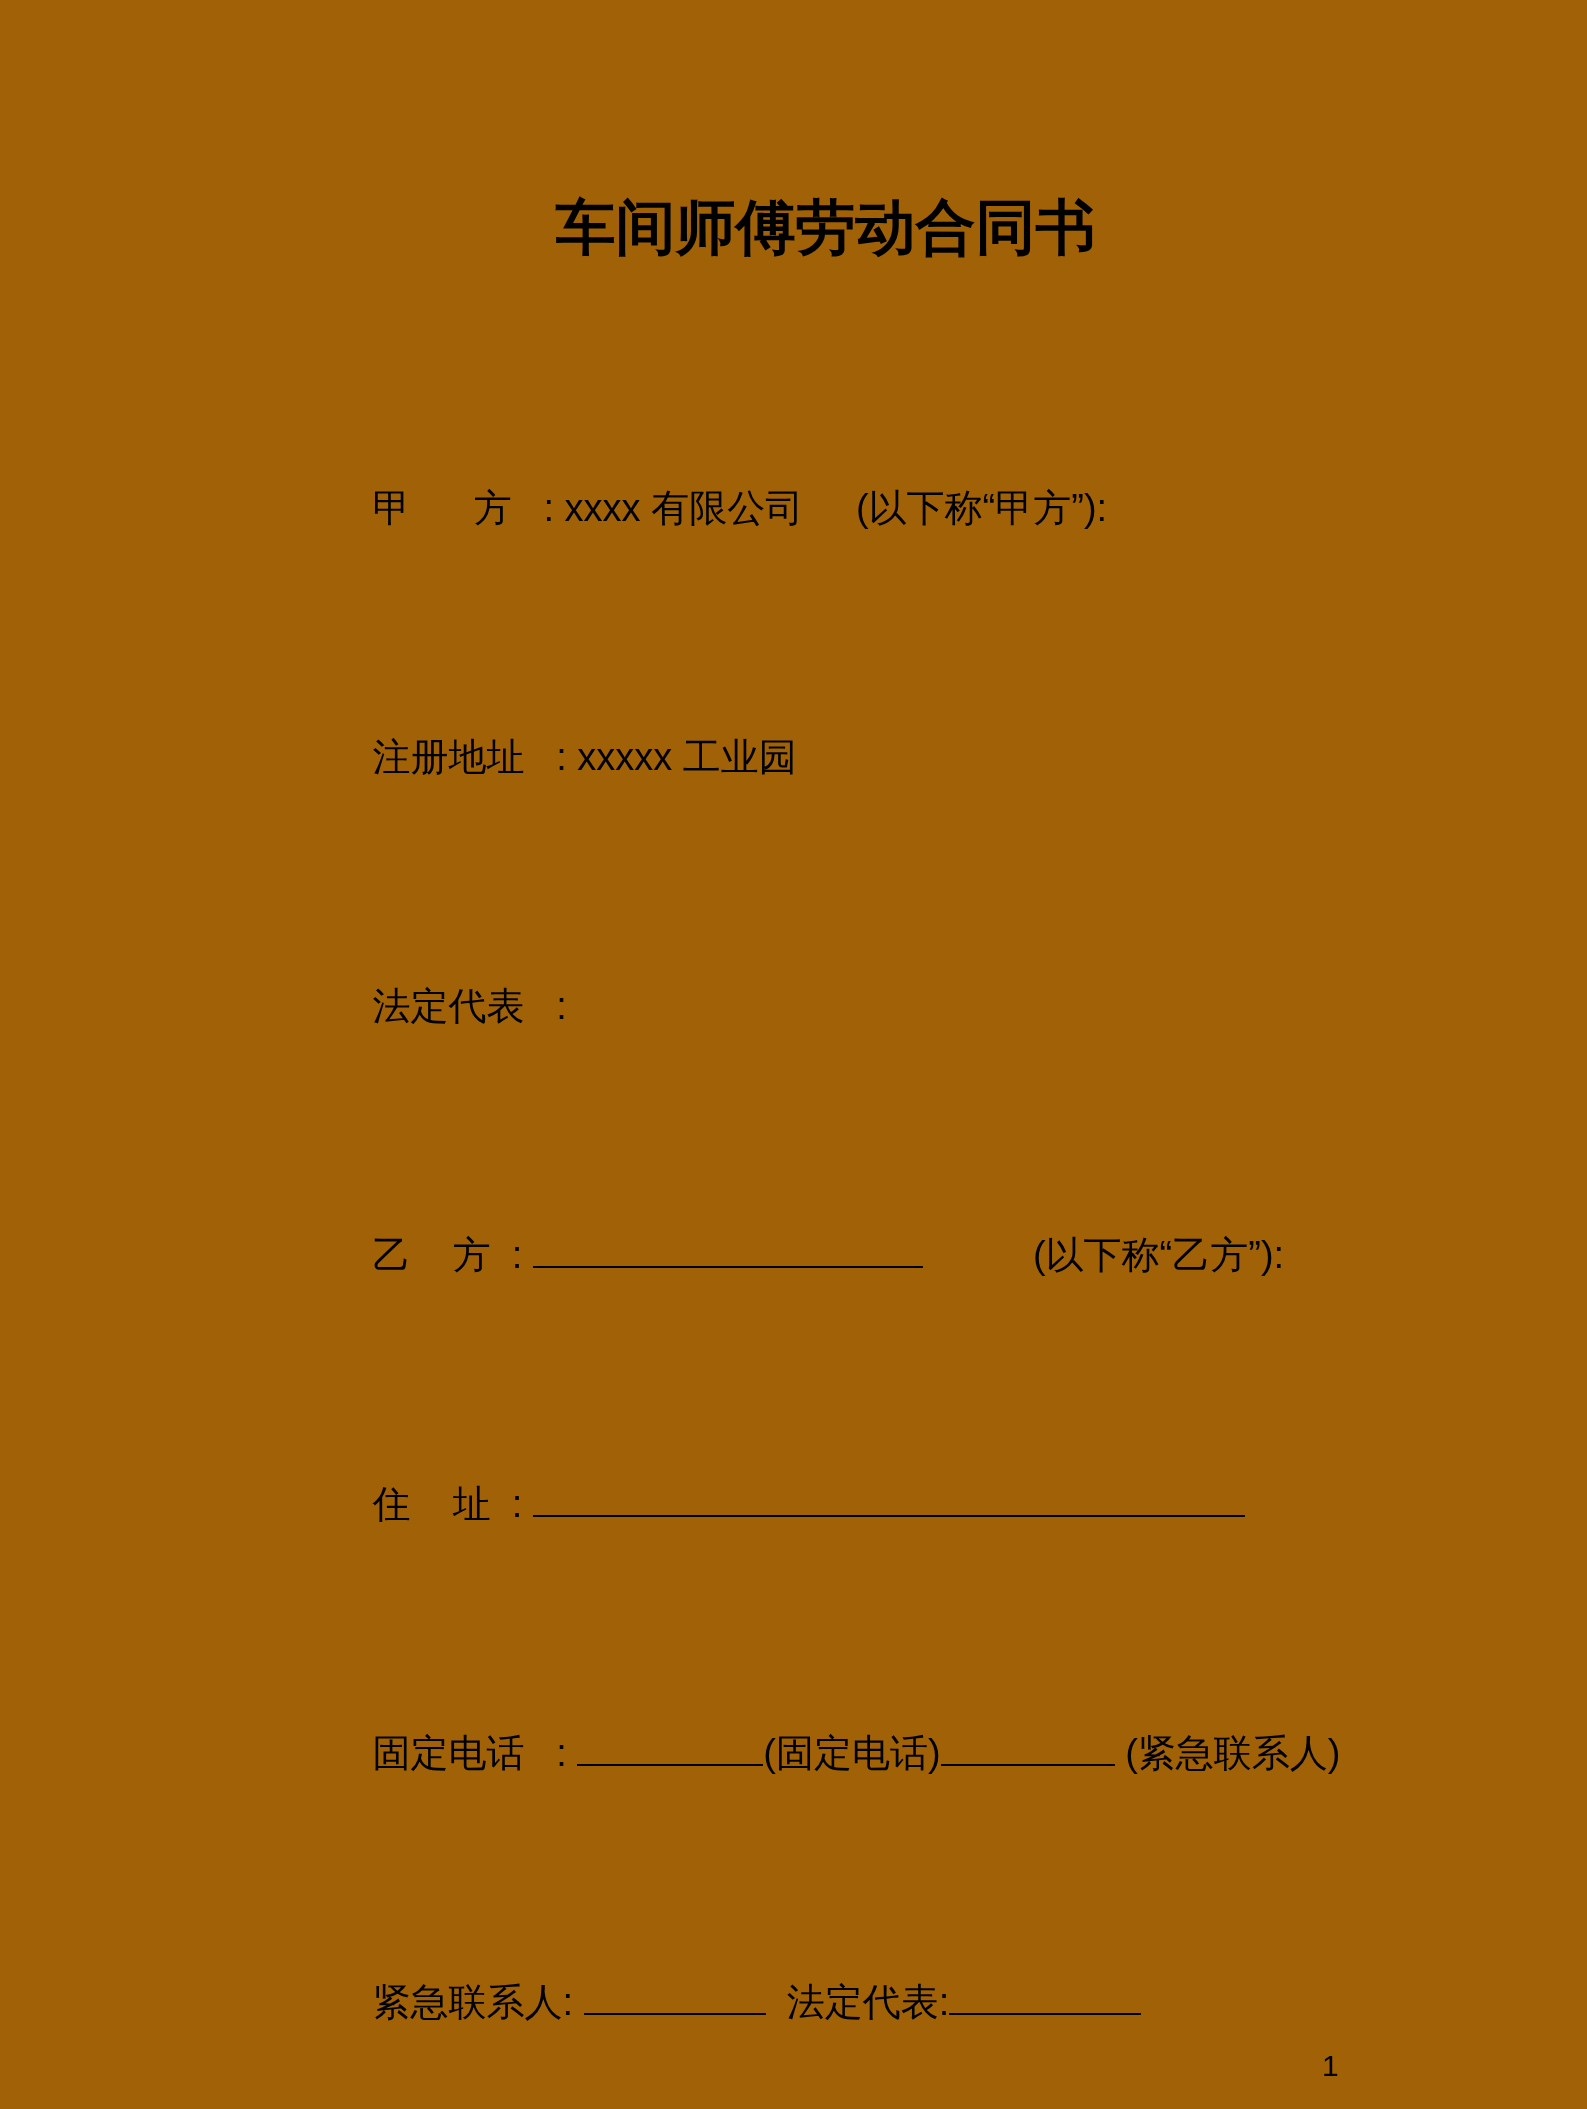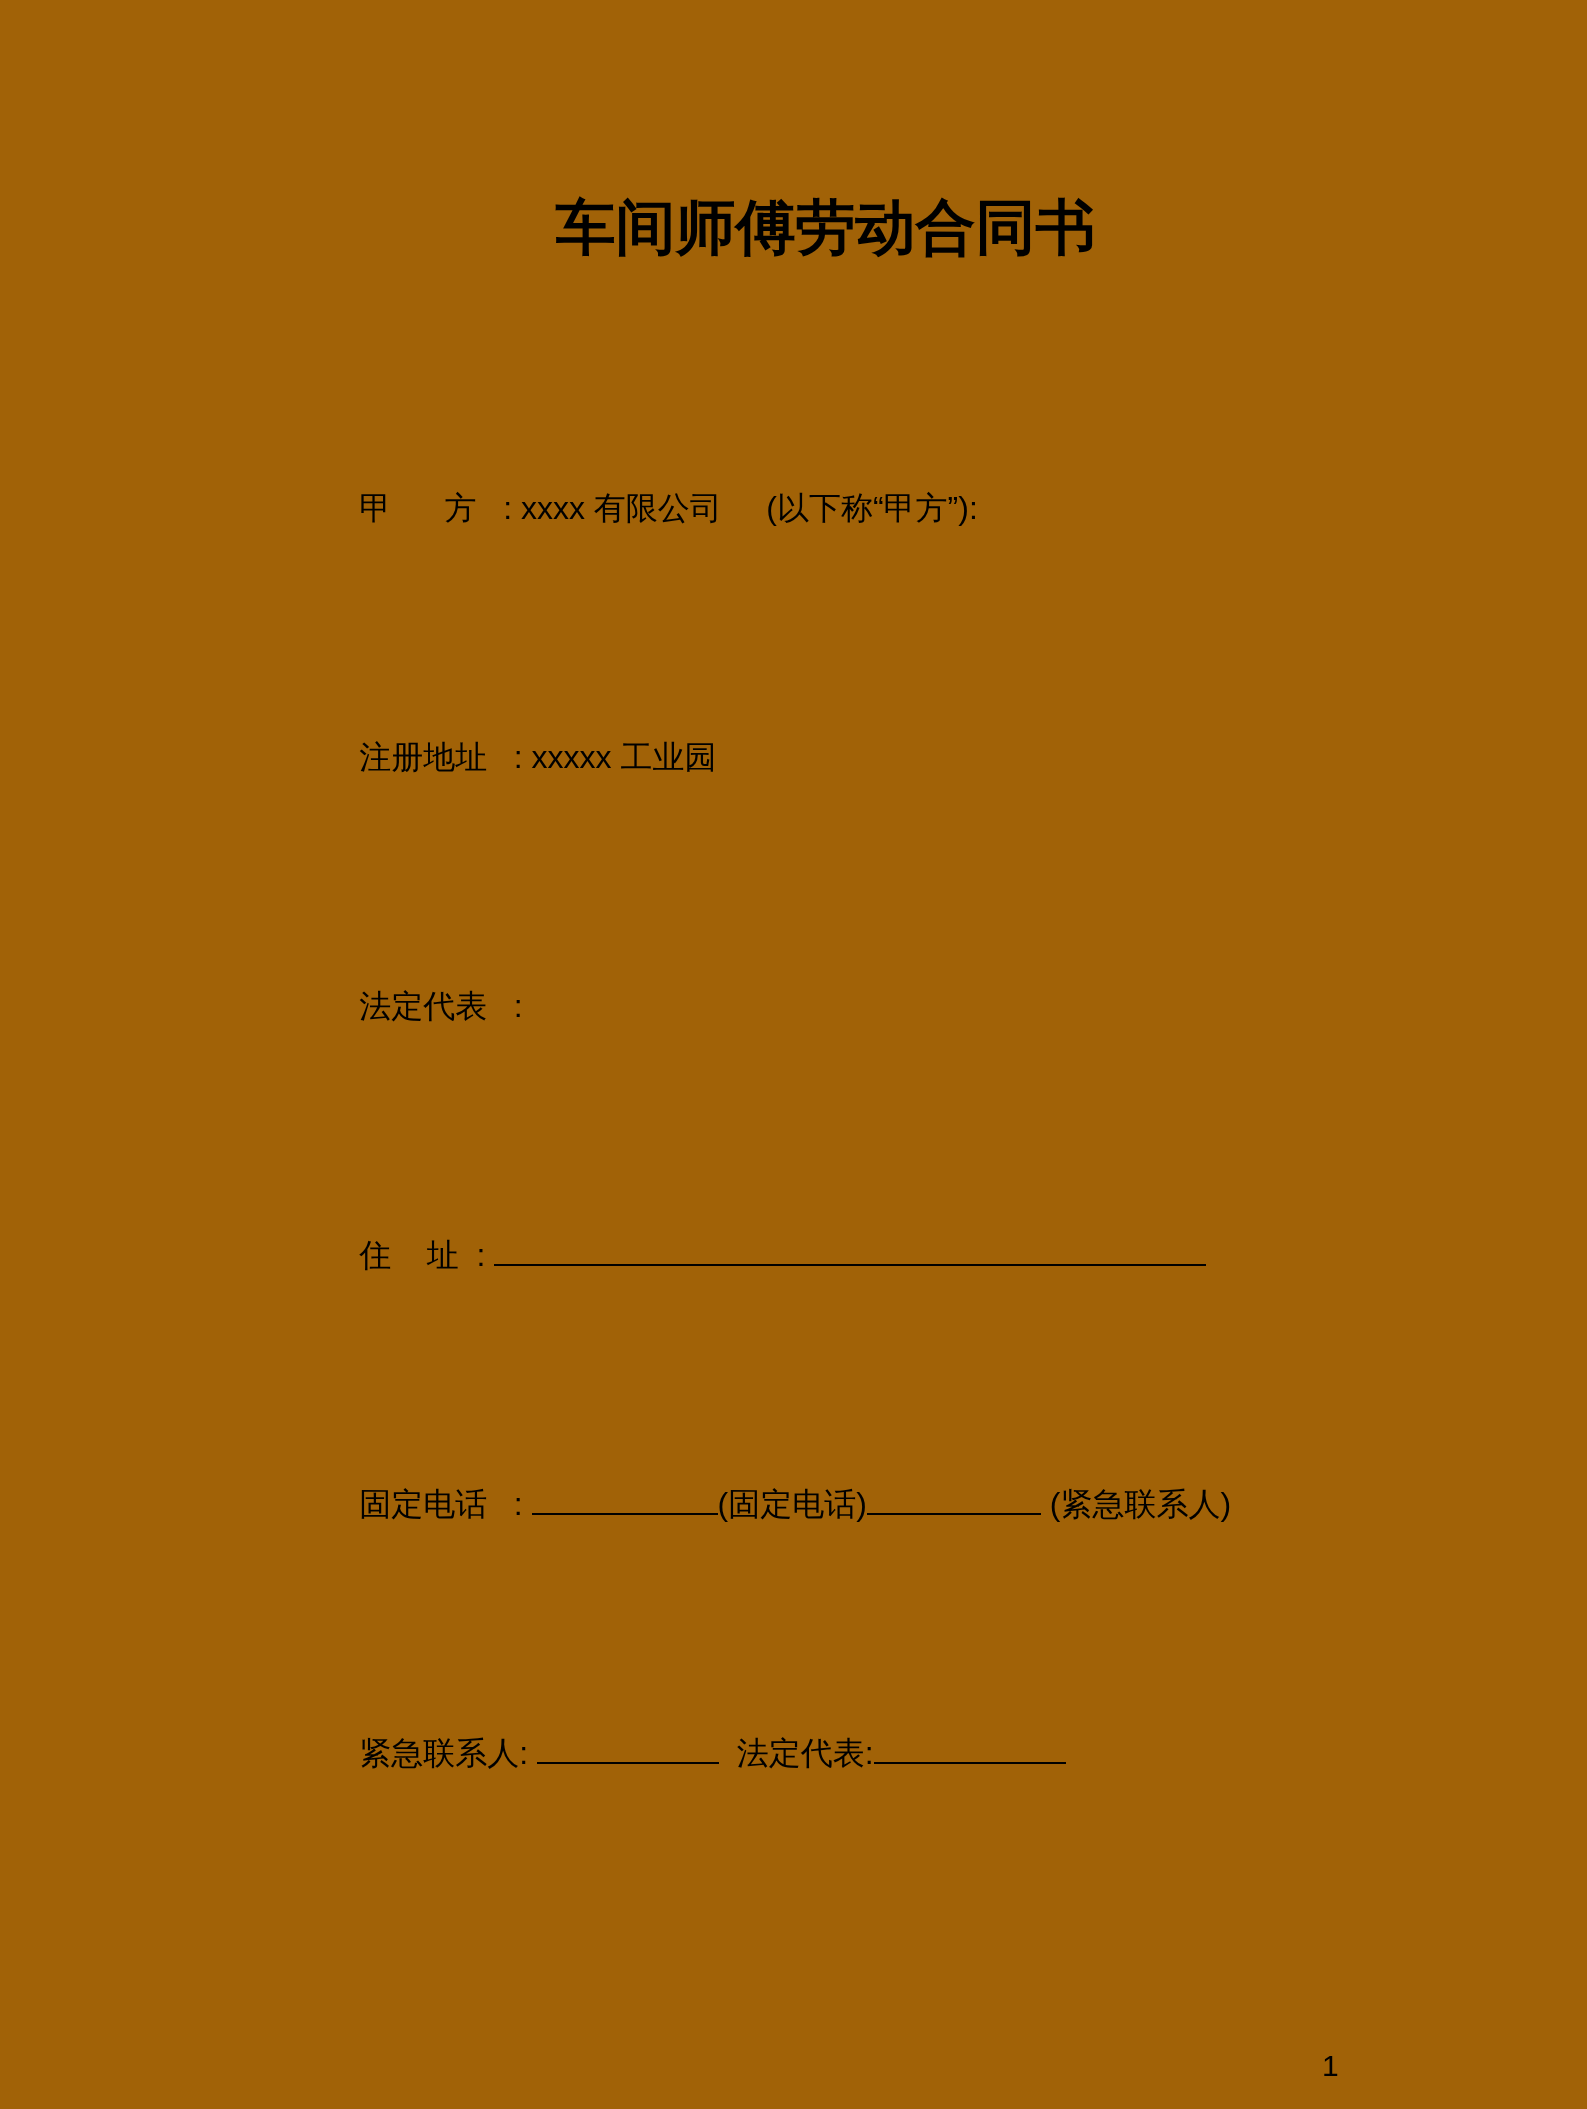--- a/index.html
+++ b/index.html
@@ -28,21 +28,21 @@
     font-size: 60px;
     line-height: 96px;
     font-weight: bold;
     text-align: center;
     white-space: pre;
   }
   .party-block {
     margin-top: 108px;
   }
   .row {
-    font-size: 32px;
+    font-size: 38px;
     line-height: 83px;
     white-space: pre;
   }
   .blank {
     display: inline-block;
     height: 3px;
     border-bottom: 2px solid #000000;
     vertical-align: baseline;
   }
   .bl-party-b { width: 390px; margin-right: 110px; }
@@ -71,20 +71,23 @@
       <div class="row">
         <span>甲      方   : xxxx 有限公司     (以下称“甲方”):</span>
       </div>
       <div class="row">
         <span>注册地址   : xxxxx 工业园</span>
       </div>
       <div class="row">
         <span>法定代表   :</span>
       </div>
       <div class="row">
+        <span>乙    方  : </span><span class="blank bl-party-b"></span><span>(以下称“乙方”):</span>
+      </div>
+      <div class="row">
         <span>住    址  : </span><span class="blank bl-address"></span>
       </div>
       <div class="row">
         <span>固定电话   : </span><span class="blank bl-phone-fixed"></span><span>(固定电话)</span><span class="blank bl-phone-mobile"></span><span> (紧急联系人)</span>
       </div>
       <div class="row">
         <span>紧急联系人: </span><span class="blank bl-emergency-name"></span><span>  法定代表:</span><span class="blank bl-emergency-phone"></span>
       </div>
     </div>
 

